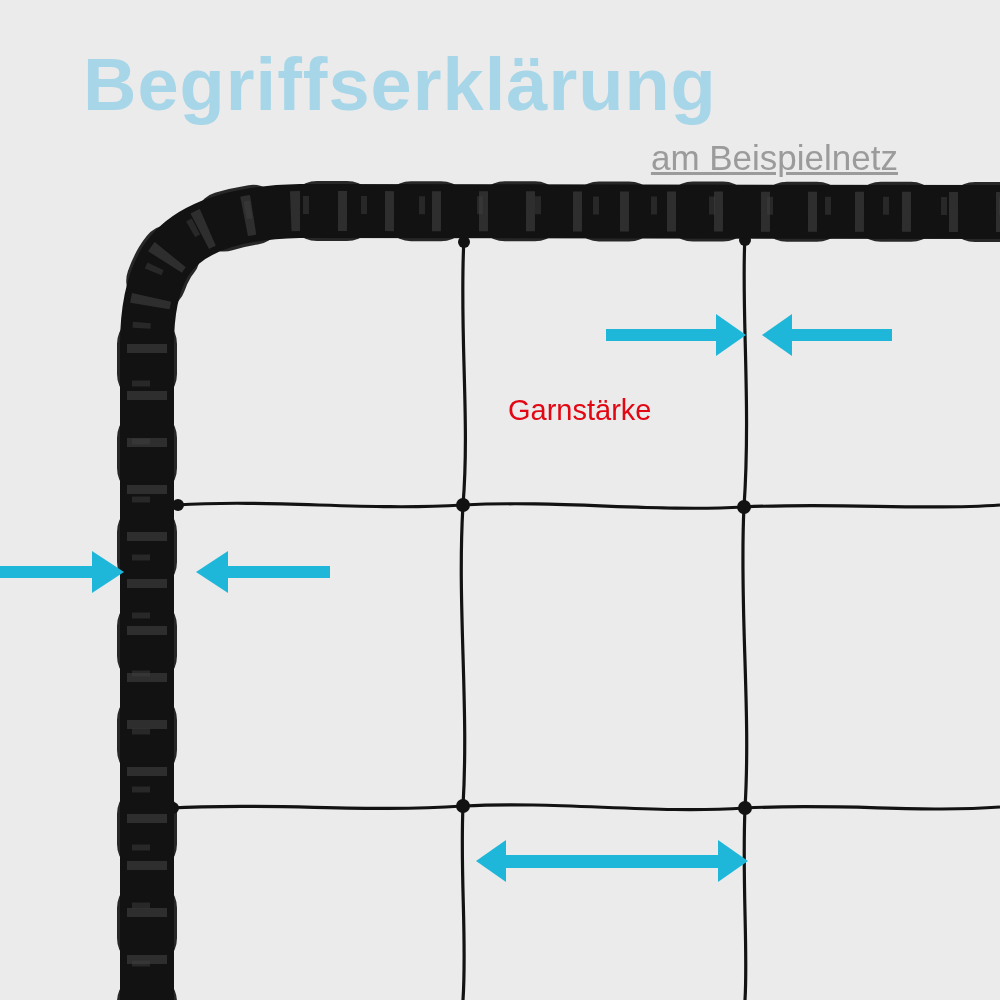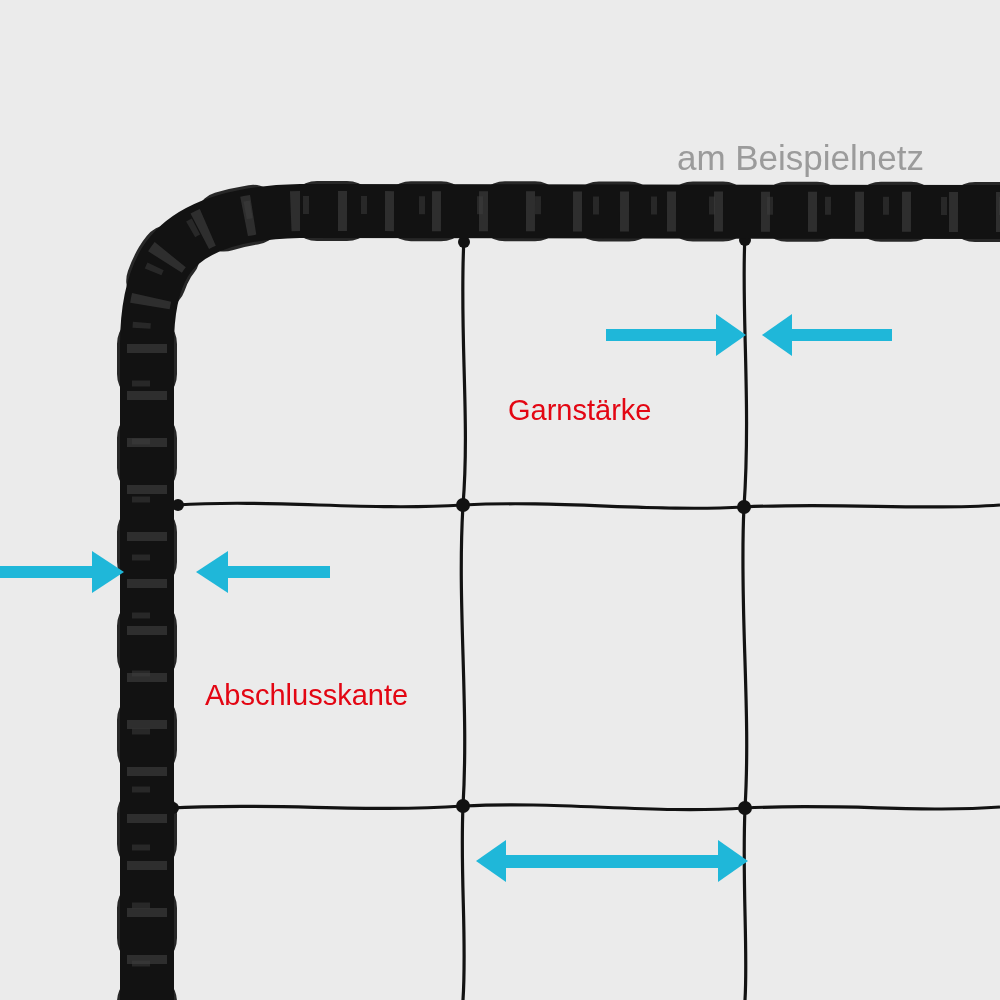--- a/index.html
+++ b/index.html
@@ -31,25 +31,26 @@
     position: absolute;
     left: 83px; top: 42px;
     font-size: 74px;
     font-weight: bold;
     letter-spacing: 1px;
     color: var(--title);
     white-space: nowrap;
   }
   .subtitle {
     position: absolute;
-    right: 76px; top: 138px;
+    right: 102px; top: 138px;
     font-size: 35px;
     font-weight: normal;
     color: var(--subtitle);
     white-space: nowrap;
+    text-decoration: underline;
   }
   .diagram-label {
     position: absolute;
     color: var(--label);
     font-size: 29px;
     font-weight: normal;
     line-height: 37px;
     white-space: nowrap;
     margin-top: 32px;
   }
@@ -110,23 +111,23 @@
       <polygon class="arrow-fill" points="228,551 228,593 196,572"></polygon>
     </g>
 
     <g>
       <rect class="arrow-fill" x="504" y="855" width="216" height="13"></rect>
       <polygon class="arrow-fill" points="506,840 506,882 476,861"></polygon>
       <polygon class="arrow-fill" points="718,840 718,882 748,861"></polygon>
     </g>
   </svg>
 
+  <h1 class="page-title">Begriffserklärung</h1>
   <div class="subtitle">am Beispielnetz</div>
 
   <div class="diagram-label label-garnstaerke">Garnstärke</div>
 
   <div class="diagram-label label-netzkante">
     <br>
-    <span>Abschlusskante</span>
   </div>
 
 
 </div>
 
 </body></html>

